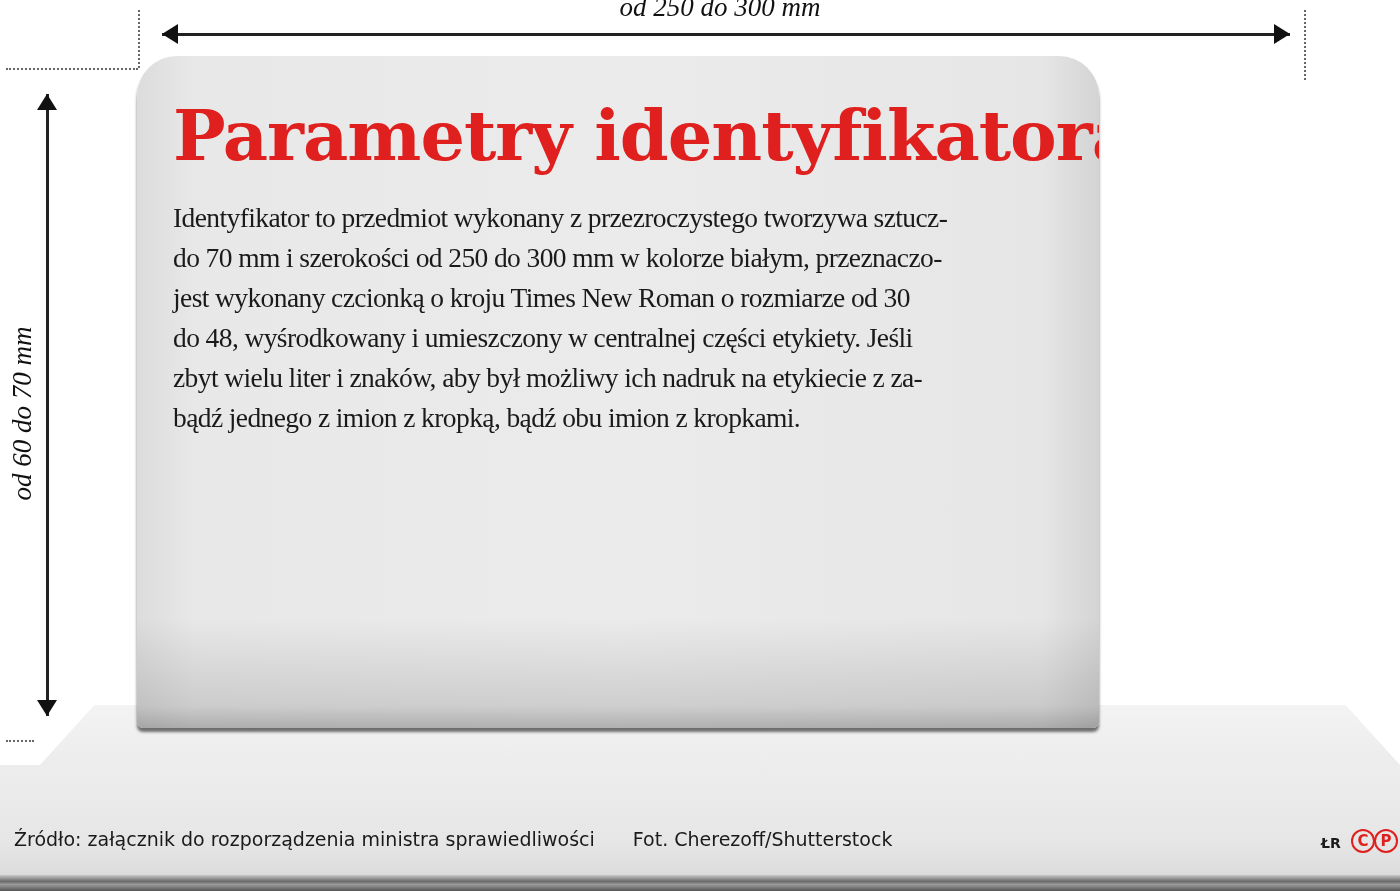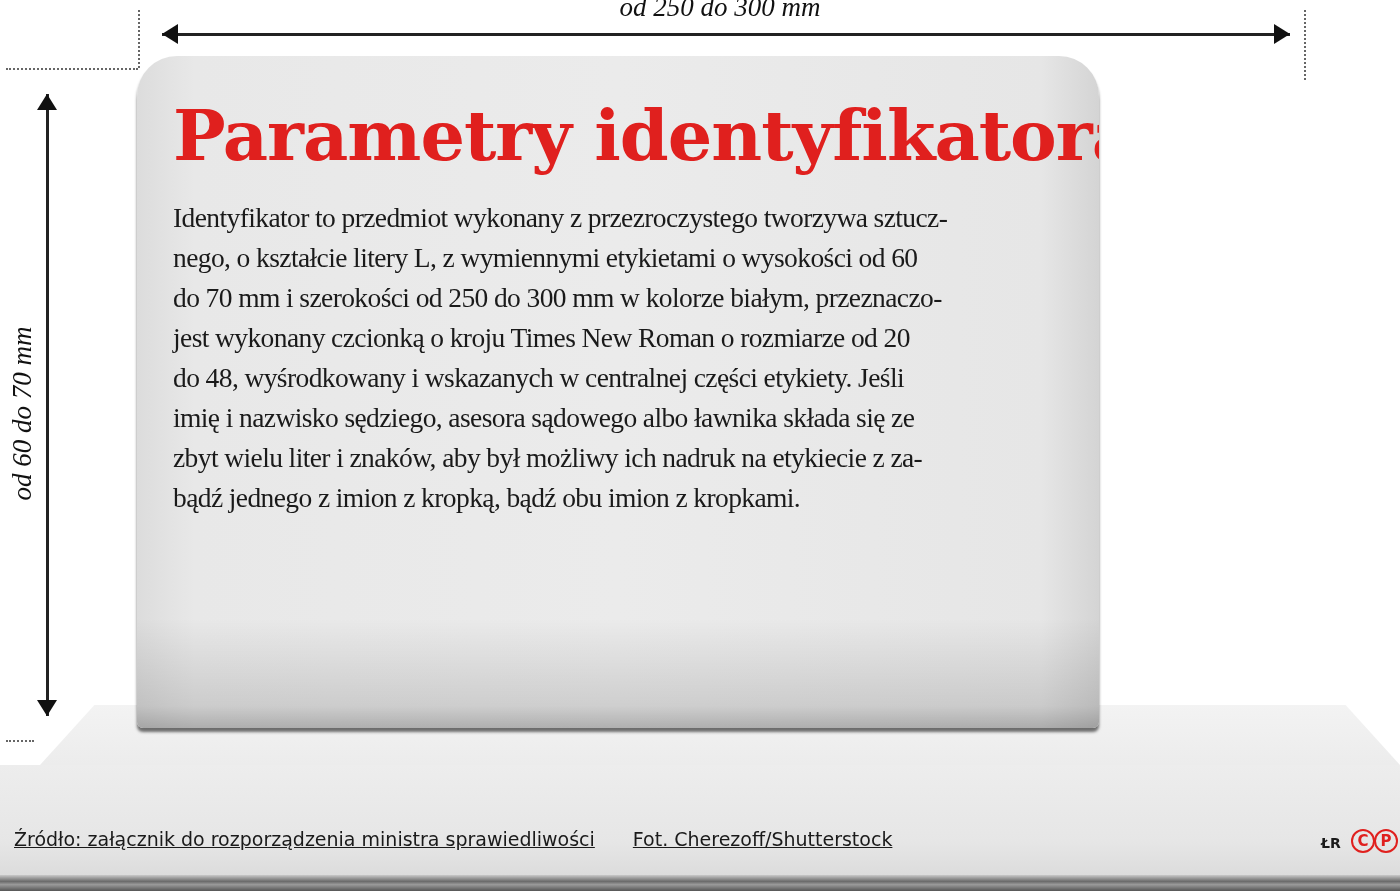--- a/index.html
+++ b/index.html
@@ -16,21 +16,21 @@
     .dim-side-label { position:absolute; left:-118px; top:398px; width:280px; text-align:center; transform:rotate(-90deg); font-family:"Liberation Serif", serif; font-style:italic; font-size:27px; color:#111; }
     .base { position:absolute; left:0; top:705px; width:1400px; height:186px; }
     .base-top { position:absolute; left:40px; right:0; top:0; height:60px; background:linear-gradient(#f3f3f3,#ececec); clip-path:polygon(0 100%, 4% 0, 96% 0, 100% 100%); }
     .base-front { position:absolute; left:0; right:0; top:60px; height:110px; background:linear-gradient(#ededed, #e6e6e6 70%, #dcdcdc); }
     .base-stripe { position:absolute; left:0; right:0; top:170px; height:16px; background:linear-gradient(#c9c9c9,#6b6b6b 40%,#9a9a9a 60%,#555); }
     .card { position:absolute; left:137px; top:56px; width:962px; height:672px; border-radius:40px 40px 6px 6px; background:linear-gradient(90deg,#dcdcdc 0%,#e8e8e8 6%,#ebebeb 50%,#e6e6e6 94%,#d4d4d4 100%); box-shadow:0 4px 3px rgba(0,0,0,0.55); overflow:hidden; }
     .card::after { content:""; position:absolute; left:0; right:0; bottom:0; height:110px; background:linear-gradient(rgba(0,0,0,0), rgba(0,0,0,0.12) 80%, rgba(0,0,0,0.25)); }
     .title { position:absolute; left:36px; top:38px; font-family:"DejaVu Serif", serif; font-weight:bold; font-size:70px; color:#e0201e; letter-spacing:-1px; white-space:nowrap; }
     .body-text { position:absolute; left:36px; top:142px; width:1100px; font-family:Liberation Serif, serif; font-size:27.5px; line-height:40px; color:#1a1a1a; }
     .body-text span { display:block; white-space:nowrap; letter-spacing:-0.6px; }
-    .footer { position:absolute; left:14px; top:828px; font-family:"DejaVu Sans", sans-serif; font-size:19px; color:#1a1a1a; white-space:nowrap;text-decoration:underline; }
+    .footer { position:absolute; left:14px; top:828px; font-family:"DejaVu Sans", sans-serif; font-size:19px; color:#1a1a1a; white-space:nowrap; }
     .footer .photo { margin-left:38px; }
     .initials { position:absolute; left:1321px; top:835px; font-family:"DejaVu Sans", sans-serif; font-weight:bold; font-size:14px; color:#1a1a1a;text-align:center; }
     .cp { position:absolute; top:829px; width:20px; height:20px; border:2.5px solid #e0201e; border-radius:50%; color:#e0201e; font-family:"DejaVu Sans", sans-serif; font-weight:bold; font-size:15px; line-height:20px; text-align:center; }
   </style>
 </head>
 <body>
 
 <div class="dim-top-label">od 250 do 300 mm</div>
 <div class="h-arrow">
   <div class="head-l"></div>
@@ -50,25 +50,23 @@
 <div class="base">
   <div class="base-top"></div>
   <div class="base-front"></div>
   <div class="base-stripe"></div>
 </div>
 
 <div class="card">
   <div class="title">Parametry identyfikatora</div>
   <div class="body-text">
     <span>Identyfikator to przedmiot wykonany z przezroczystego tworzywa sztucz-</span>
-    <span>nego, o kształcie litery L, z wymiennymi etykietami o wysokości od 60</span>
     <span>do 70 mm i szerokości od 250 do 300 mm w kolorze białym, przeznaczo-</span>
-    <span>jest wykonany czcionką o kroju Times New Roman o rozmiarze od 20</span>
-    <span>do 48, wyśrodkowany i wskazanych w centralnej części etykiety. Jeśli</span>
-    <span>imię i nazwisko sędziego, asesora sądowego albo ławnika składa się ze</span>
+    <span>jest wykonany czcionką o kroju Times New Roman o rozmiarze od 30</span>
+    <span>do 48, wyśrodkowany i umieszczony w centralnej części etykiety. Jeśli</span>
     <span>zbyt wielu liter i znaków, aby był możliwy ich nadruk na etykiecie z za-</span>
     <span>bądź jednego z imion z kropką, bądź obu imion z kropkami.</span>
   </div>
 </div>
 
 <div class="footer">
   <span>Źródło: załącznik do rozporządzenia ministra sprawiedliwości</span><span class="photo">Fot. Cherezoff/Shutterstock</span>
 </div>
 <div class="initials">ŁR</div>
 <div class="cp" style="left:1351px;">C</div>

